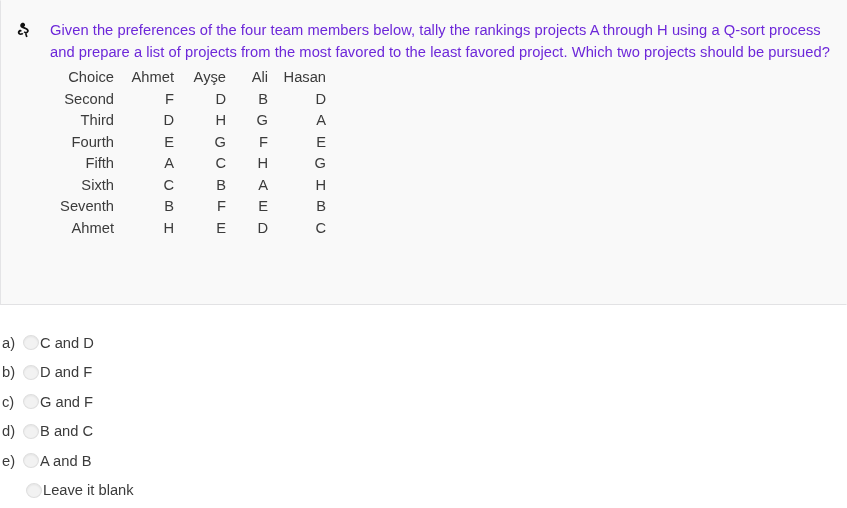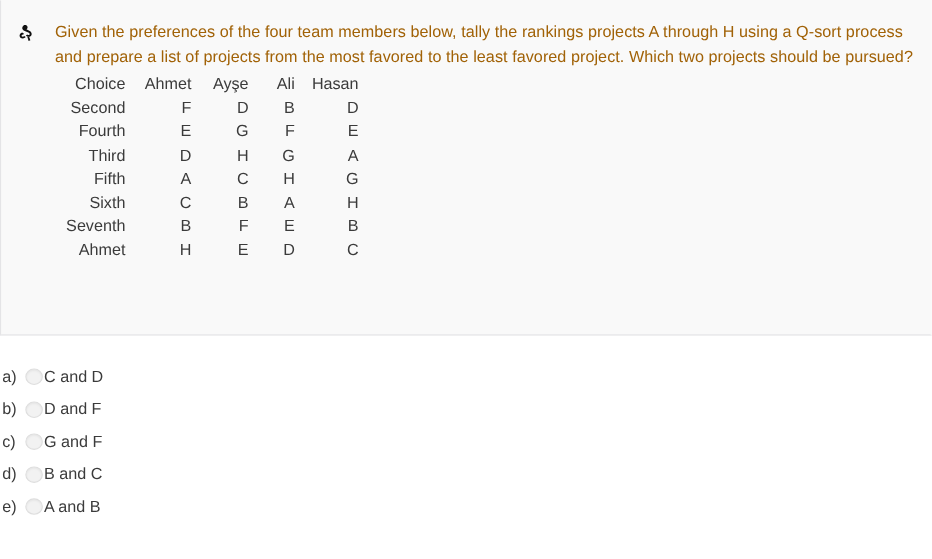--- a/index.html
+++ b/index.html
@@ -48,21 +48,21 @@
   .q-body {
     position: absolute;
     left: 49px;
     top: 18px;
     right: 8px;
   }
 
   .q-text {
     font-size: 14.7px;
     line-height: 22px;
-    color: #a16207;
+    color: #6d28d9;
     letter-spacing: 0.05px;
     max-width: 790px;
   }
 
   
   .pref-table {
     margin-top: 4px;
     border-collapse: collapse;
     font-size: 14.7px;
     line-height: 21.5px;
@@ -158,34 +158,34 @@
       </thead>
       <tbody>
         <tr>
           <td class="c-choice">Second</td>
           <td class="c-val c-v0">F</td>
           <td class="c-val c-v1">D</td>
           <td class="c-val c-v2">B</td>
           <td class="c-val c-v3">D</td>
         </tr>
         <tr>
+          <td class="c-choice">Third</td>
+          <td class="c-val c-v0">D</td>
+          <td class="c-val c-v1">H</td>
+          <td class="c-val c-v2">G</td>
+          <td class="c-val c-v3">A</td>
+        </tr>
+        <tr>
           <td class="c-choice">Fourth</td>
           <td class="c-val c-v0">E</td>
           <td class="c-val c-v1">G</td>
           <td class="c-val c-v2">F</td>
           <td class="c-val c-v3">E</td>
         </tr>
         <tr>
-          <td class="c-choice">Third</td>
-          <td class="c-val c-v0">D</td>
-          <td class="c-val c-v1">H</td>
-          <td class="c-val c-v2">G</td>
-          <td class="c-val c-v3">A</td>
-        </tr>
-        <tr>
           <td class="c-choice">Fifth</td>
           <td class="c-val c-v0">A</td>
           <td class="c-val c-v1">C</td>
           <td class="c-val c-v2">H</td>
           <td class="c-val c-v3">G</td>
         </tr>
         <tr>
           <td class="c-choice">Sixth</td>
           <td class="c-val c-v0">C</td>
           <td class="c-val c-v1">B</td>
@@ -237,14 +237,19 @@
     <span class="radio"></span>
     <span class="opt-label">B and C</span>
   </div>
 
   <div class="option-row">
     <span class="opt-letter">e)</span>
     <span class="radio"></span>
     <span class="opt-label">A and B</span>
   </div>
 
+  <div class="option-row blank">
+    <span class="opt-letter"></span>
+    <span class="radio"></span>
+    <span class="opt-label">Leave it blank</span>
+  </div>
 
 </div>
 
 </body></html>

